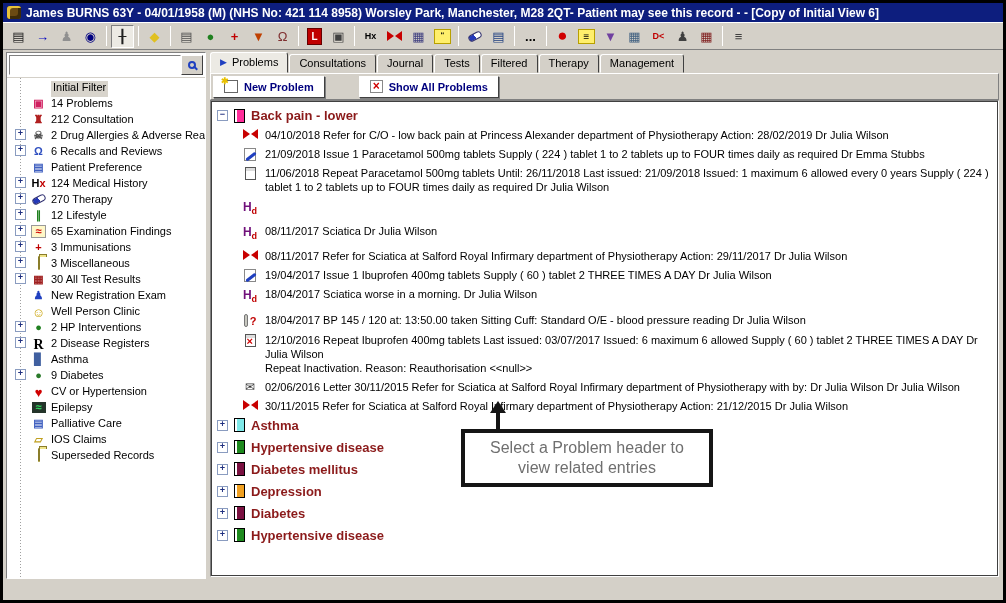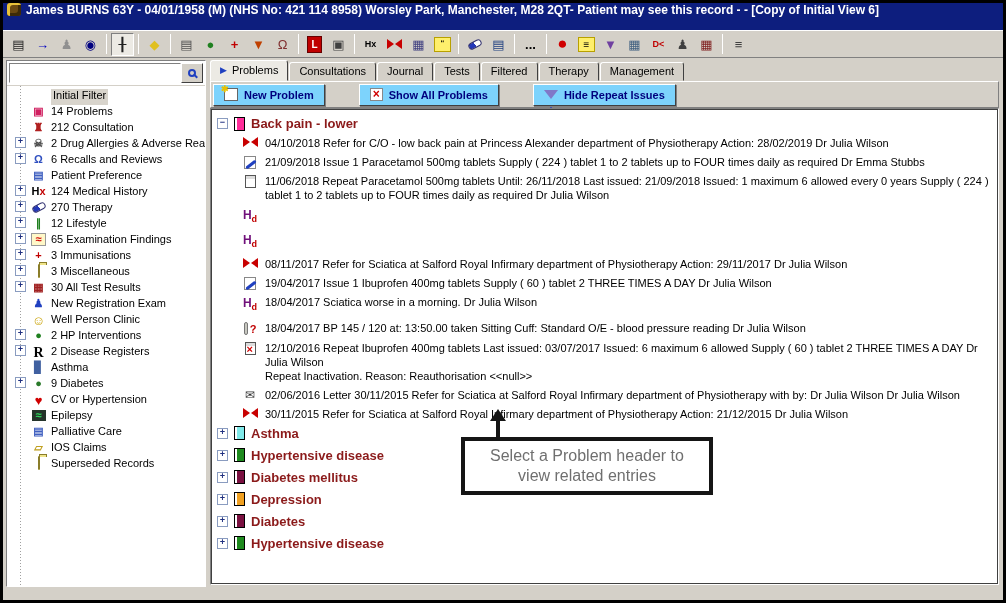--- a/index.html
+++ b/index.html
@@ -1,21 +1,21 @@
 <!DOCTYPE html>
 <html><head>
 <meta charset="utf-8">
 <style>
   * { margin:0; padding:0; box-sizing:border-box; }
   html,body { width:1006px; height:603px; background:#fff; }
   body { font-family:"Liberation Sans", sans-serif; }
   .app { width:1006px; height:603px; border:3px solid #000; background:#D4D0C8; position:relative; overflow:hidden; }
 
   
-  .titlebar { height:27px; background:#0D1E7E; color:#fff; display:flex; padding:0 4px; gap:5px; }
+  .titlebar { height:19px; background:#0D1E7E; color:#fff; display:flex; align-items:center; padding:0 4px; gap:5px; }
   .titlebar .ttext { font-size:12px; font-weight:bold; white-space:nowrap; letter-spacing:0; }
   .app-logo { width:14px; height:13px; background:#6b4a12; border-radius:3px;
       box-shadow: inset 3px 2px 0 #e8c23a, inset -3px -3px 0 #3c2a08; flex:none; }
 
   
   .menubar { height:19px; display:flex; align-items:center; gap:0; padding:0 3px; border-bottom:1px solid #D4D0C8; }
   .mdi-icon { width:14px; height:12px; background:#fff; border:1px solid #808080; margin:0 6px 0 2px; position:relative; flex:none; }
   .mdi-icon::before { content:""; position:absolute; left:1px; top:1px; right:1px; height:3px; background:#2a6e8e; }
   .menu-item { font-size:12px; color:#000; padding:2px 7px; cursor:default; }
 
@@ -68,21 +68,21 @@
   .exam-box { background:#FFF8C8; border:1px solid #999; width:15px; margin:0 auto; line-height:11px; }
 
   
   .main { flex:1; display:flex; flex-direction:column; padding:2px 4px 4px 2px; min-width:0; }
   .tabstrip { display:flex; height:21px; gap:1px; align-items:flex-end; }
   .tab { background:#D4D0C8; border:1px solid; border-color:#fff #404040 #D4D0C8 #fff; border-radius:3px 3px 0 0;
       padding:2px 9px 3px 9px; font-size:11px; display:flex; align-items:center; gap:5px; height:19px; }
   .tab.active { background:#ECEAE4; height:21px; font-size:11px; border-bottom-color:#ECEAE4; }
   .tab-arrow { color:#2040C0; font-size:9px; }
   .actionbar { height:27px; display:flex; align-items:center; gap:34px; padding:2px 2px; background:#D4D0C8; border:1px solid; border-color:#fff #808080 #808080 #fff; }
-  .abtn { height:22px; display:flex; align-items:center; gap:6px; padding:0 10px; background:#7dd3fc;
+  .abtn { height:22px; display:flex; align-items:center; gap:6px; padding:0 10px; background:#ffffff;
       border:1px solid; border-color:#fff #404040 #404040 #fff; box-shadow:1px 1px 0 #808080; font-size:11px; font-weight:bold; color:#00007E; }
   .npicon { width:14px; height:13px; background:#fff; border:1px solid #666; position:relative; flex:none; }
   .npicon::before { content:"✱"; position:absolute; top:-5px; left:-4px; color:#E8C000; font-size:9px; }
   .xbox { width:13px; height:13px; background:#fff; border:1px solid #888; color:#D00000; font:bold 12px/11px "Liberation Sans",sans-serif; text-align:center; flex:none; }
   .funnel { width:0; height:0; border-left:7px solid transparent; border-right:7px solid transparent; border-top:9px solid #8078C8; position:relative; flex:none; }
   .funnel::after { content:""; position:absolute; left:-1px; top:8px; width:2px; height:4px; background:#4050B0; }
 
   .content { flex:1; background:#fff; border:1px solid; border-color:#808080 #fff #fff #808080; outline:1px solid #404040; outline-offset:-2px;
       padding:5px 4px 0 4px; position:relative; overflow:hidden; font-size:11px; }
 
@@ -339,24 +339,20 @@
 
       <div class="actionbar">
         <span class="abtn">
             <span class="npicon"></span>
             <span>New Problem</span>
           </span>
         <span class="abtn">
             <span class="xbox">×</span>
             <span>Show All Problems</span>
           </span>
-        <span class="abtn">
-            <span class="funnel"></span>
-            <span>Hide Repeat Issues</span>
-          </span>
       </div>
 
       <div class="content">
 
         <div class="prob-header">
           <span class="exp">−</span>
           <span class="book" style="background:#FF2D9A"></span>
           <span class="prob-title">Back pain - lower</span>
         </div>
 
@@ -381,20 +377,21 @@
             </div>
           <div class="entry">
               <span class="eicon hdic">
                 <span><span class="H">H</span><span class="d">d</span></span>
               </span>
             </div>
           <div class="entry">
               <span class="eicon hdic">
                 <span><span class="H">H</span><span class="d">d</span></span>
               </span>
+              <span class="etext">08/11/2017 Sciatica  Dr Julia Wilson</span>
             </div>
           <div class="entry">
               <span class="eicon">
                 <span class="bowtie"></span>
               </span>
               <span class="etext">08/11/2017 Refer for Sciatica at Salford Royal Infirmary  department of Physiotherapy  Action: 29/11/2017  Dr Julia Wilson</span>
             </div>
           <div class="entry">
               <span class="eicon">
                 <span class="pad"></span>

